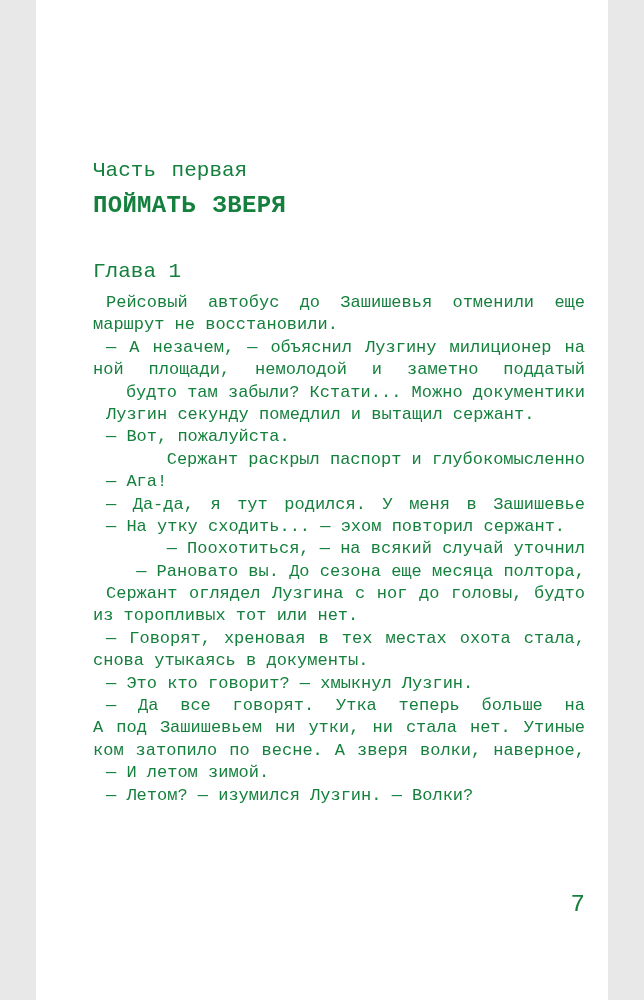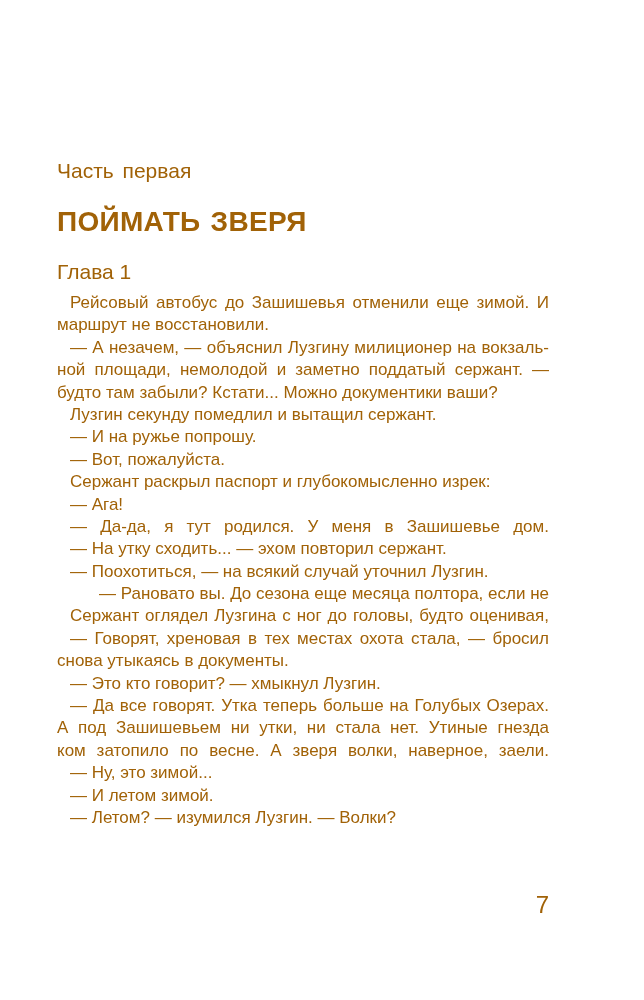--- a/index.html
+++ b/index.html
@@ -2,47 +2,46 @@
 <html><head>
 <meta charset="utf-8">
 <style>
   html, body {
     margin: 0;
     padding: 0;
     background: #e8e8e8;
   }
   .page {
     position: relative;
-    width: 644px;
+    width: 572px;
     height: 1000px;
     margin: 0 auto;
     background: #ffffff;
-    font-family: Liberation Sans, sans-serif;
-    color: #a16207;
+    font-family: Liberation Mono, monospace;
+    color: #15803d;
     overflow: hidden;
   }
   .textblock-x {
     position: absolute;
     left: 57px;
     width: 492px;
   }
   .part-label {
     top: 158px;
     font-size: 21px;
     line-height: 25px;
     word-spacing: 3px;
   }
   .part-title {
     top: 192px;
-    font-size: 28px;
+    font-size: 24px;
     line-height: 28px;
     font-weight: bold;
     letter-spacing: 0.3px;
     word-spacing: 2px;
-    margin-top: 16px;
   }
   .chapter-label {
     top: 259px;
     font-size: 21px;
     line-height: 25px;
   }
   .body-text {
     top: 292px;
     font-size: 17px;
     line-height: 22.4px;
@@ -74,33 +73,32 @@
   <div class="textblock-x part-label">Часть первая</div>
   <div class="textblock-x part-title">ПОЙМАТЬ ЗВЕРЯ</div>
   <div class="textblock-x chapter-label">Глава 1</div>
   <div class="textblock-x body-text" id="body-text">
       <div class="line indent">Рейсовый автобус до Зашишевья отменили еще зимой. И летом</div>
       <div class="line end">маршрут не восстановили.</div>
       <div class="line indent">— А незачем, — объяснил Лузгину милиционер на вокзаль-</div>
       <div class="line">ной площади, немолодой и заметно поддатый сержант. — Вы-то</div>
       <div class="line end">будто там забыли? Кстати... Можно документики ваши?</div>
       <div class="line indent end">Лузгин секунду помедлил и вытащил сержант.</div>
-      <div class="line indent end">— И на ружье попрошу.</div>
       <div class="line indent end">— Вот, пожалуйста.</div>
       <div class="line indent end">Сержант раскрыл паспорт и глубокомысленно изрек:</div>
       <div class="line indent end">— Ага!</div>
       <div class="line indent">— Да-да, я тут родился. У меня в Зашишевье дом. Бабушкин</div>
       <div class="line indent end">— На утку сходить... — эхом повторил сержант.</div>
       <div class="line indent end">— Поохотиться, — на всякий случай уточнил Лузгин.</div>
       <div class="line indent end">— Рановато вы. До сезона еще месяца полтора, если не два.</div>
       <div class="line indent">Сержант оглядел Лузгина с ног до головы, будто оценивая,</div>
+      <div class="line end">из торопливых тот или нет.</div>
       <div class="line indent">— Говорят, хреновая в тех местах охота стала, — бросил он,</div>
       <div class="line end">снова утыкаясь в документы.</div>
       <div class="line indent end">— Это кто говорит? — хмыкнул Лузгин.</div>
       <div class="line indent">— Да все говорят. Утка теперь больше на Голубых Озерах.</div>
       <div class="line">А под Зашишевьем ни утки, ни стала нет. Утиные гнезда павод-</div>
       <div class="line">ком затопило по весне. А зверя волки, наверное, заели. Волки</div>
-      <div class="line indent end">— Ну, это зимой...</div>
       <div class="line indent end">— И летом зимой.</div>
       <div class="line indent end">— Летом? — изумился Лузгин. — Волки?</div>
     </div>
   <div class="textblock-x folio">7</div>
 </div>
 
 </body></html>

